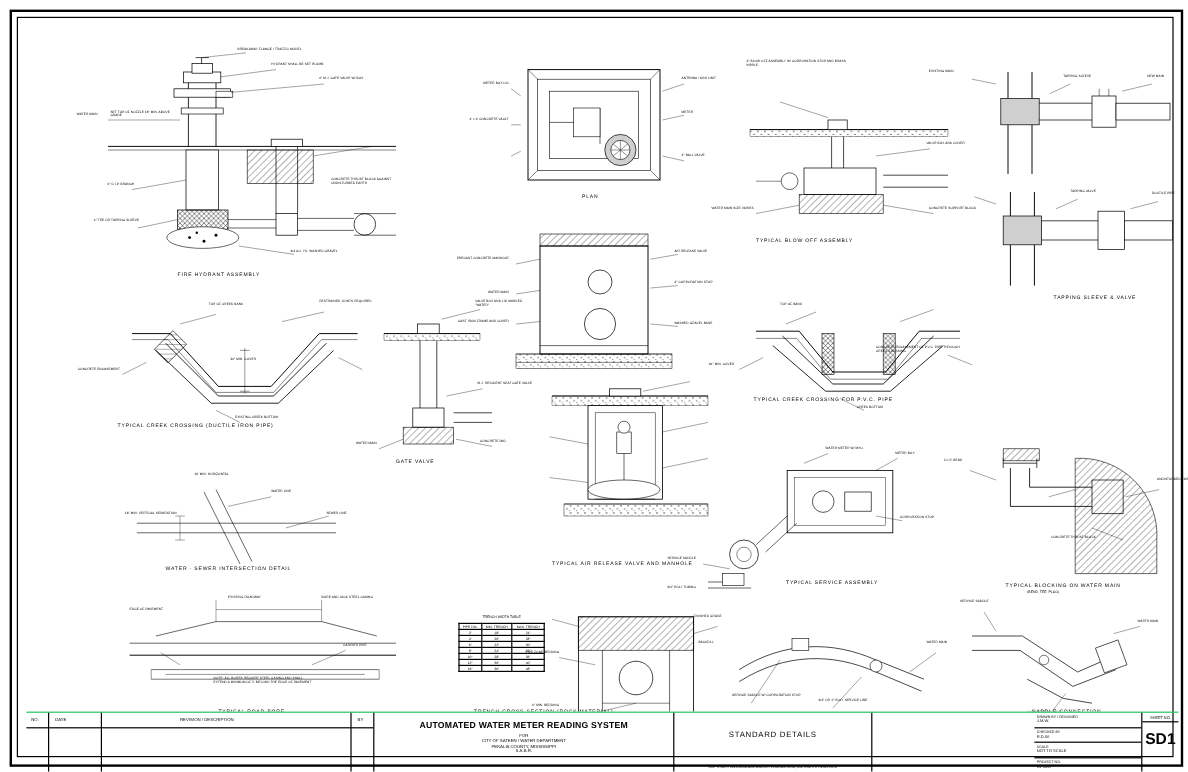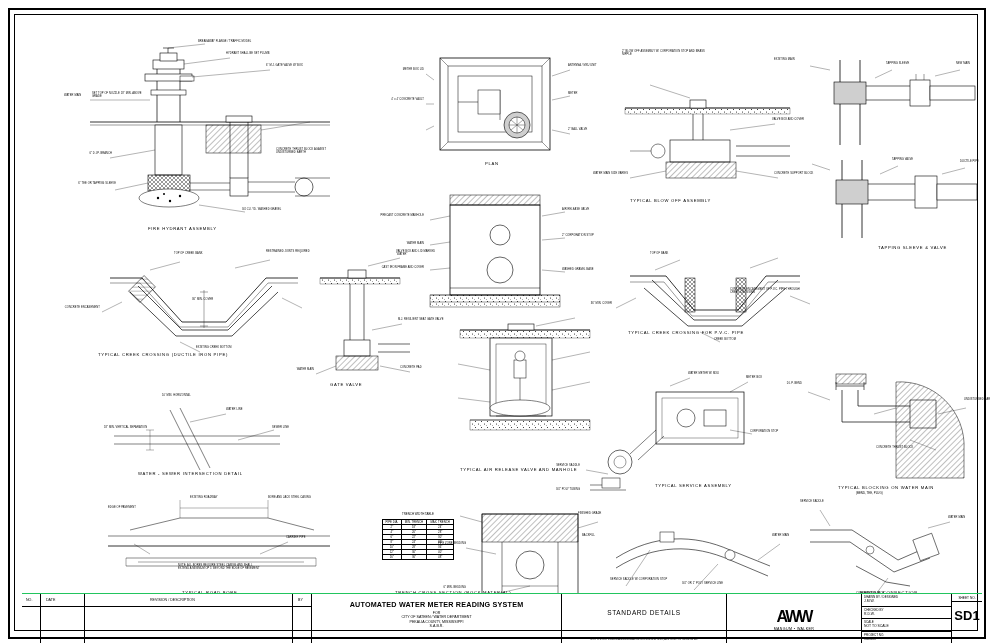--- a/index.html
+++ b/index.html
@@ -459,26 +459,20 @@
           <div>PEKALIA COUNTY, MISSISSIPPI</div>
           <div>S.A.B.R.</div>
         </div>
       </div>
 
       <div class="tb-cell tb-sheettitle">
         <div class="sheettitle">STANDARD DETAILS</div>
         <div class="xtiny ctr" style="position:absolute;bottom:3px;left:4px;right:4px;">COPYRIGHT 2014 MANGUM-WALKER ENGINEERING, ALL RIGHTS RESERVED</div>
       </div>
 
-      <div class="tb-cell tb-logo">
-        <div class="logo-wrap">
-          <div class="logo-mark">AWW</div>
-          <div class="logo-name">MANGUM • WALKER</div>
-        </div>
-      </div>
 
       <div class="tb-cell tb-meta">
         <div class="metarow" style="top:0;">
           <b>DRAWN BY / DESIGNED</b>
           <div class="metaval">J.M.W.</div>
         </div>
         <div class="metarow" style="top:12.5px;">
           <b>CHECKED BY</b>
           <div class="metaval">R.D.W.</div>
         </div>

